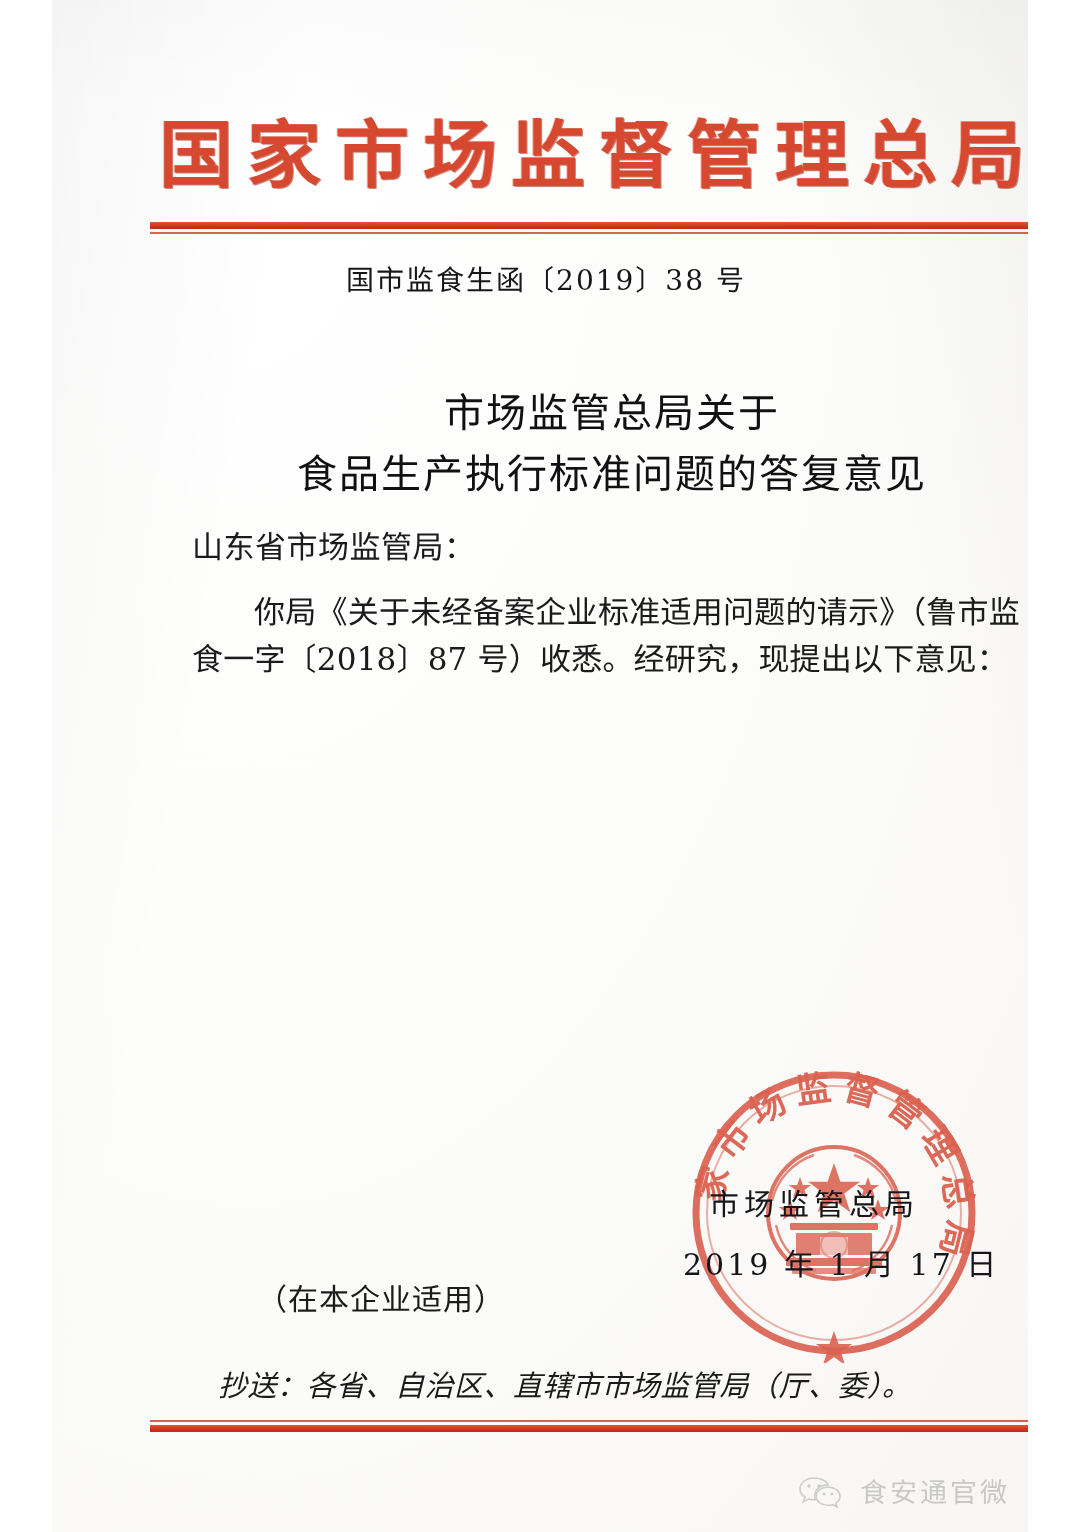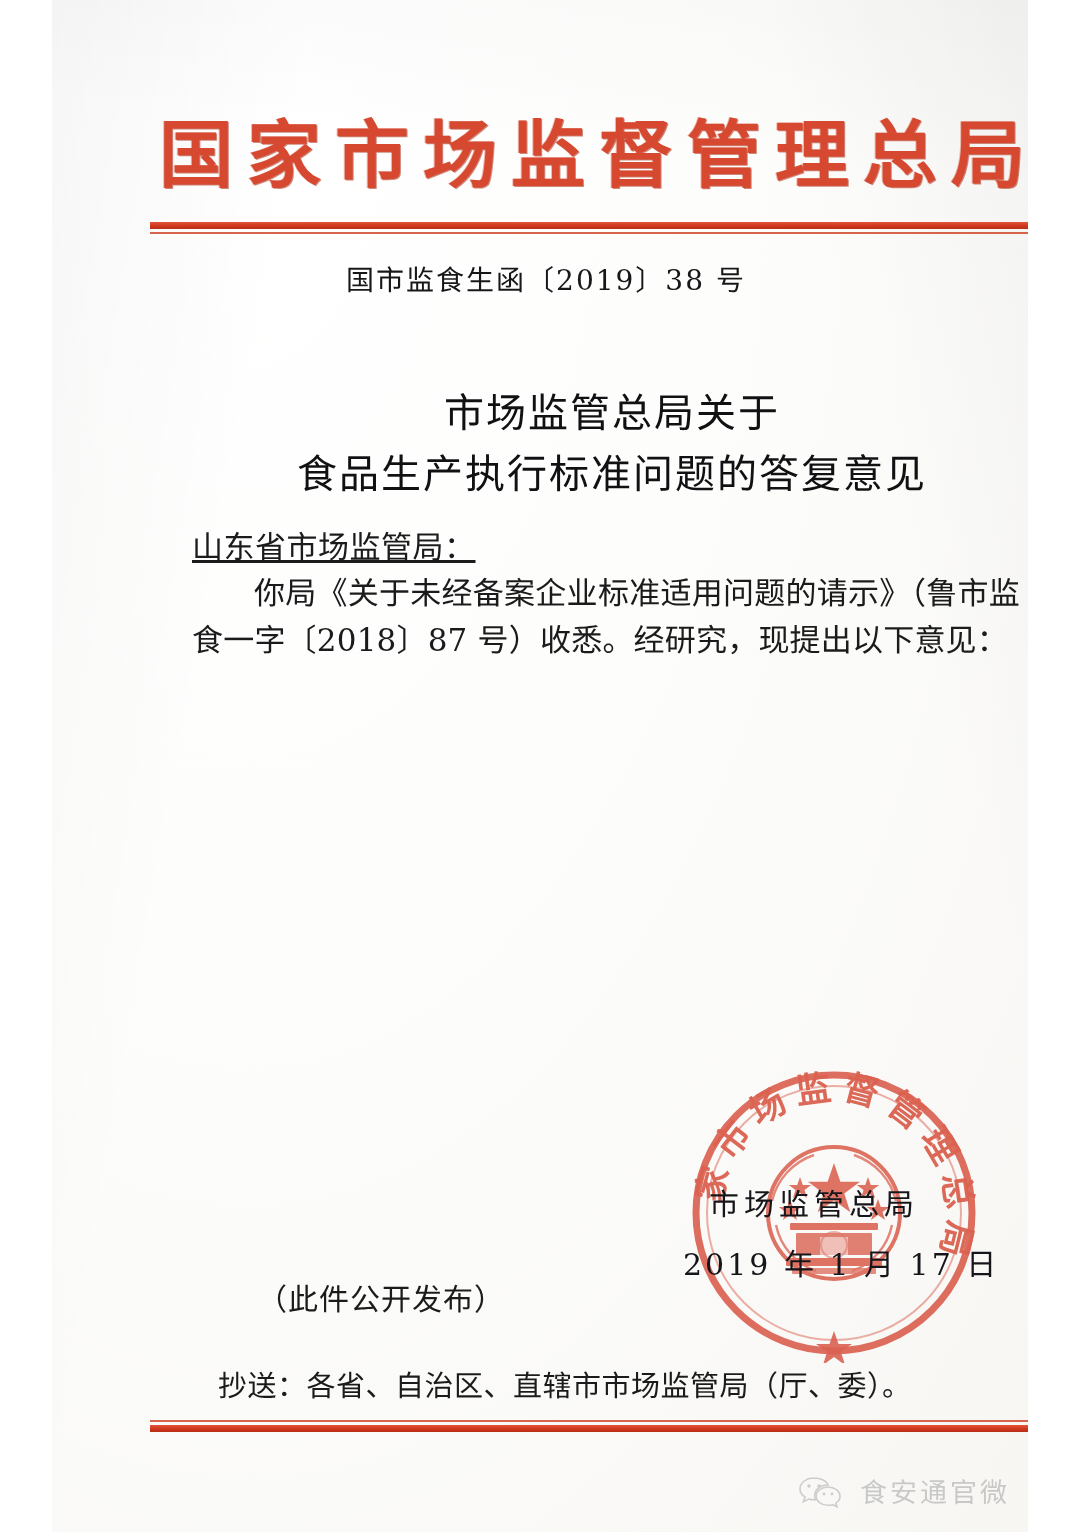--- a/index.html
+++ b/index.html
@@ -102,22 +102,21 @@
   .body-block {
     position: absolute;
     top: 527px;
     left: 140px;
     width: 828px;
   }
   .recipient {
     font-size: 31px;
     line-height: 1.32;
     letter-spacing: 0.5px;
-    margin-bottom: 2px;
-    text-decoration: underline;
+    margin-bottom: 21px;
   }
   .para {
     font-size: 31px;
     line-height: 1.53;
     letter-spacing: 0.2px;
     text-align: justify;
     text-justify: inter-ideograph;
     text-indent: 2em;
     margin: 0;
   }
@@ -164,20 +163,21 @@
     font-size: 30px;
     letter-spacing: 1px;
   }
 
   .cc-line {
     position: absolute;
     top: 1362px;
     left: 166px;
     font-size: 29px;
     letter-spacing: 0.5px;
+    font-style: italic;
   }
 
   .rule-bottom {
     position: absolute;
     left: 98px;
     top: 1420px;
     width: 884px;
   }
 
   
@@ -271,21 +271,21 @@
 
       <polygon fill="#d4402c" opacity="0.9" points="150,268 154.5,281 168,281 157,289 161,302 150,294 139,302 143,289 132,281 145.5,281"></polygon>
     </svg>
 
     <div class="sign-text">
       <div class="sign-org">市场监管总局</div>
       <div class="sign-date">2019 年 1 月 17 日</div>
     </div>
   </div>
 
-  <div class="public-note">（此件公开发布）</div>
+  <div class="public-note">（在本企业适用）</div>
 
   <div class="cc-line">抄送：各省、自治区、直辖市市场监管局（厅、委）。</div>
 
   <div class="rule-bottom">
     <div class="rule-thin"></div>
     <div class="rule-gap"></div>
     <div class="rule-thick"></div>
   </div>
 
   <div class="watermark">

